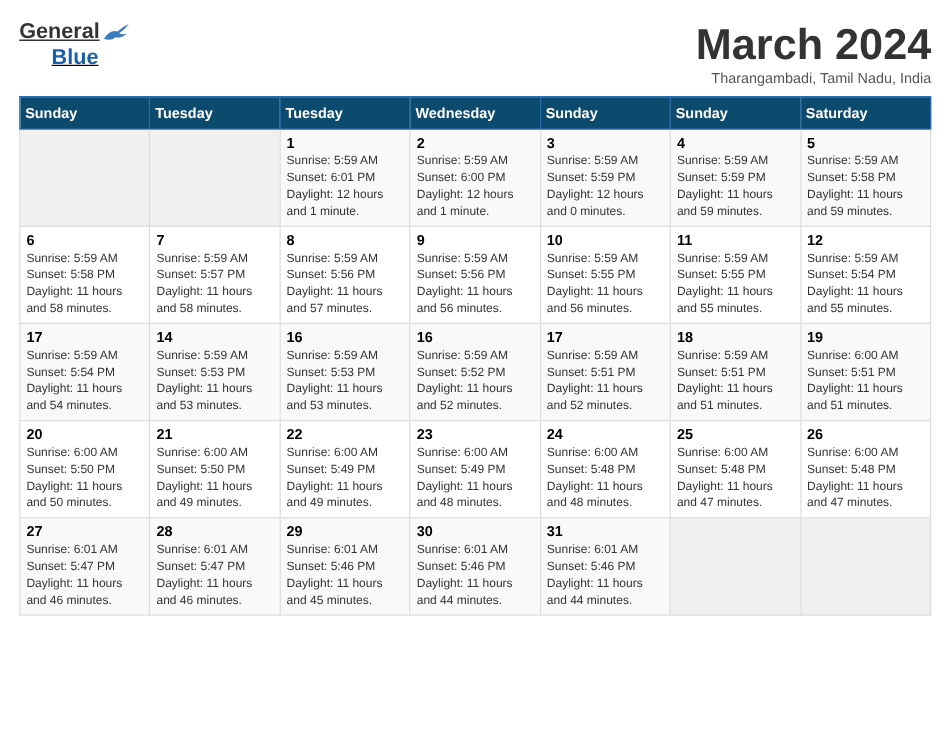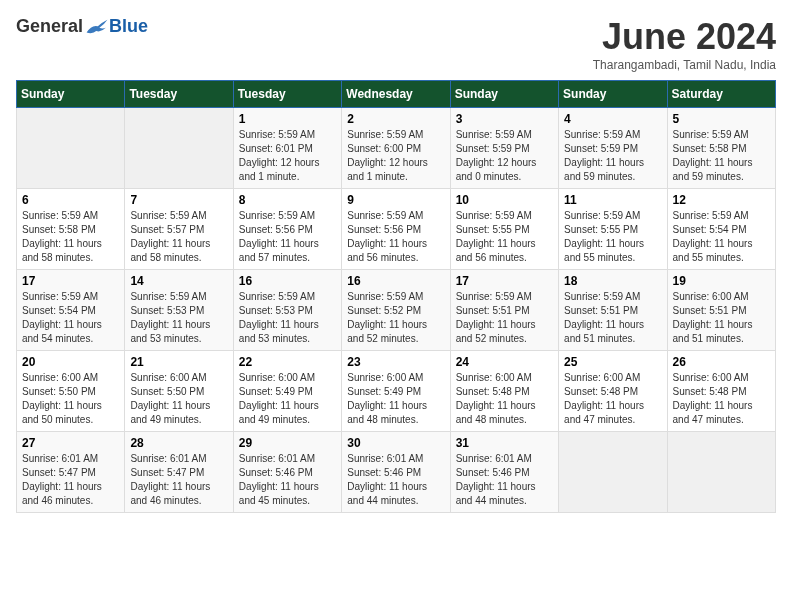--- a/index.html
+++ b/index.html
@@ -11,22 +11,23 @@
       padding: 16px;
     }
     .header {
       display: flex;
       justify-content: space-between;
       align-items: flex-start;
       margin-bottom: 8px;
     }
     .logo {
       display: flex;
-      flex-direction: row;
+      flex-direction: column;
       align-items: center;
+      text-decoration: underline;
     }
     .logo-text {
       display: flex;
       align-items: center;
     }
     .logo-general {
       font-size: 18px;
       font-weight: bold;
       color: #333;
     }
@@ -51,21 +52,21 @@
     .subtitle {
       font-size: 12px;
       color: #555;
     }
     .calendar {
       width: 100%;
       border-collapse: collapse;
       font-size: 11px;
     }
     .calendar thead tr {
-      background-color: #14532d;
+      background-color: #0c4a6e;
       color: #fff;
     }
     .calendar thead th {
       padding: 6px 4px;
       text-align: left;
       font-weight: bold;
       font-size: 12px;
       border: 1px solid #2a6aaf;
     }
     .calendar tbody tr {
@@ -105,21 +106,21 @@
   <div class="logo">
     <div class="logo-text">
       <span class="logo-general">General</span>
       <svg class="logo-bird" viewBox="0 0 30 22" xmlns="http://www.w3.org/2000/svg">
         <path d="M2,18 Q8,8 16,10 Q22,5 28,2 Q24,8 18,12 Q22,14 26,12 Q20,18 14,16 Q10,20 2,18Z" fill="#3a7abf"></path>
       </svg>
     </div>
     <span class="logo-blue">Blue</span>
   </div>
   <div class="title-area">
-    <div class="month-title">June 2024</div>
+    <div class="month-title">March 2024</div>
     <div class="subtitle">Tharangambadi, Tamil Nadu, India</div>
   </div>
 </div>
 
 <table class="calendar">
   <thead>
     <tr>
     <th>Sunday</th>
         <th>Tuesday</th>
         <th>Tuesday</th>

